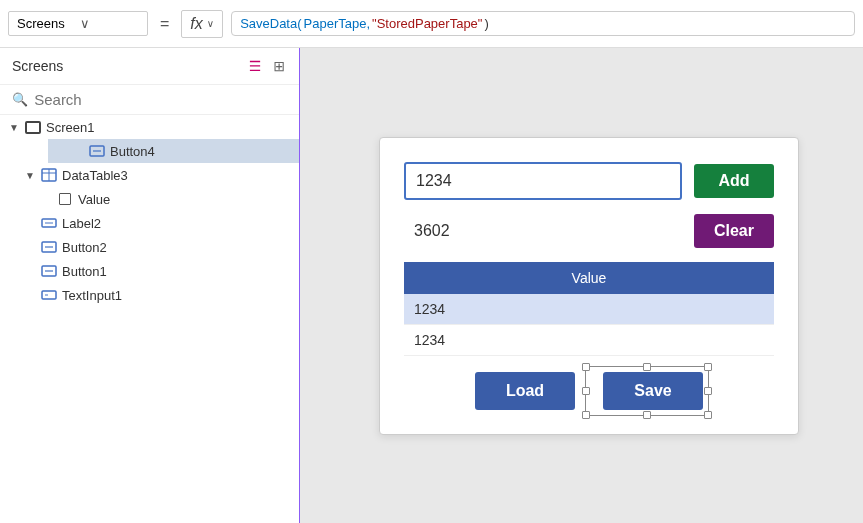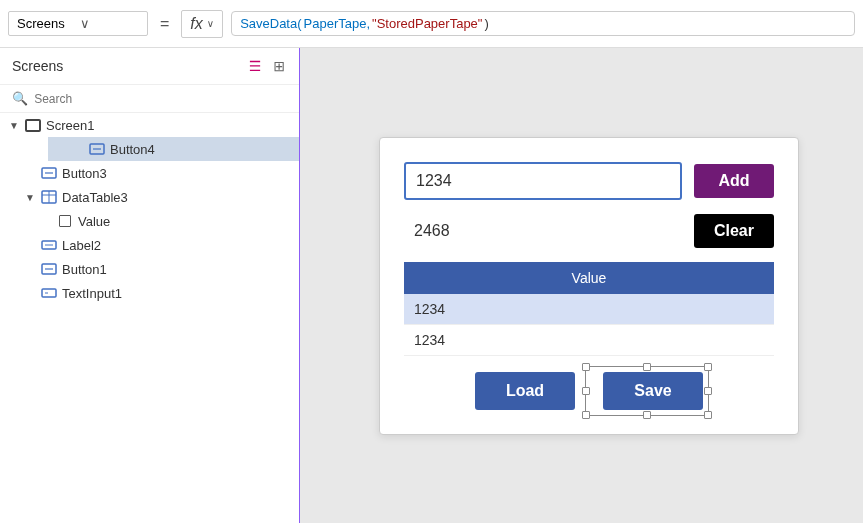--- a/index.html
+++ b/index.html
@@ -38,21 +38,21 @@
     .sidebar-header {
       display: flex; align-items: center; justify-content: space-between; padding: 8px 12px; border-bottom: 1px solid #eee;
     }
     .sidebar-title { font-size: 14px; font-weight: 500; color: #333; }
     .sidebar-icons { display: flex; gap: 8px; }
     .sidebar-icon-btn { cursor: pointer; color: #666; font-size: 14px; padding: 2px; }
     .sidebar-search {
       display: flex; align-items: center; padding: 6px 12px; border-bottom: 1px solid #eee; gap: 6px;
     }
     .search-icon { color: #888; font-size: 13px; }
-    .search-input { border: none; outline: none; font-size: 12px; color: #555; flex: 1; background: transparent; }
+    .search-input { border: none; outline: none; font-size: 15px; color: #555; flex: 1; background: transparent; }
     .tree-area { flex: 1; overflow-y: auto; }
     .tree-item {
       display: flex; align-items: center; padding: 3px 12px; cursor: pointer; gap: 4px; user-select: none;
     }
     .tree-item.selected { background: #cdd9e8; margin-left: 48px; }
     .tree-item.level-0 { padding-left: 8px; }
     .tree-item.level-1 { padding-left: 24px; }
     .tree-item.level-2 { padding-left: 40px; }
     .expand-arrow { font-size: 10px; color: #555; width: 12px; text-align: center; }
     .item-icon { width: 18px; height: 18px; display: inline-flex; align-items: center; justify-content: center; flex-shrink: 0; }
@@ -70,25 +70,25 @@
     .app-frame {
       background: #ffffff; border: 1px solid #ccc; border-radius: 4px; width: 420px; padding: 24px; box-shadow: 0 2px 8px rgba(0,0,0,0.1);
     }
 
     
     .row { display: flex; align-items: center; gap: 12px; margin-bottom: 14px; }
     .text-input-field {
       flex: 1; border: 2px solid #4472c4; border-radius: 3px; padding: 8px 10px; font-size: 16px; color: #333; outline: none;
     }
     .btn-add {
-      background: #701a75; color: #fff; border: none; border-radius: 3px; padding: 8px 20px; font-size: 16px; font-weight: bold; cursor: pointer; min-width: 80px;
+      background: #15803d; color: #fff; border: none; border-radius: 3px; padding: 8px 20px; font-size: 16px; font-weight: bold; cursor: pointer; min-width: 80px;
     }
     .value-text { flex: 1; font-size: 16px; color: #333; padding: 4px 10px; }
     .btn-clear {
-      background: #000000; color: #fff; border: none; border-radius: 3px; padding: 8px 20px; font-size: 16px; font-weight: bold; cursor: pointer; min-width: 80px;
+      background: #701a75; color: #fff; border: none; border-radius: 3px; padding: 8px 20px; font-size: 16px; font-weight: bold; cursor: pointer; min-width: 80px;
     }
 
     
     .data-table { width: 100%; border-collapse: collapse; margin-bottom: 16px; }
     .data-table th {
       background: #3a5da8; color: #fff; text-align: center; padding: 8px; font-size: 14px; font-weight: normal;
     }
     .data-table td {
       padding: 7px 10px; font-size: 14px; color: #333; border-bottom: 1px solid #eee;
     }
@@ -171,30 +171,20 @@
         <span class="expand-arrow"></span>
         <span class="item-icon">
           <svg width="16" height="14" viewBox="0 0 16 14">
               <rect x="1" y="2" width="14" height="10" rx="1" fill="none" stroke="#4472c4" stroke-width="1.5"></rect>
               <line x1="4" y1="7" x2="12" y2="7" stroke="#4472c4" stroke-width="1.2"></line>
             </svg>
         </span>
         <span class="item-label">Button4</span>
       </div>
 
-      <div class="tree-item level-1">
-        <span class="expand-arrow"></span>
-        <span class="item-icon">
-          <svg width="16" height="14" viewBox="0 0 16 14">
-              <rect x="1" y="2" width="14" height="10" rx="1" fill="none" stroke="#4472c4" stroke-width="1.5"></rect>
-              <line x1="4" y1="7" x2="12" y2="7" stroke="#4472c4" stroke-width="1.2"></line>
-            </svg>
-        </span>
-        <span class="item-label">Button3</span>
-      </div>
 
       <div class="tree-item level-1">
         <span class="expand-arrow">▼</span>
         <span class="item-icon">
           <svg width="16" height="14" viewBox="0 0 16 14">
               <rect x="1" y="1" width="14" height="12" rx="1" fill="none" stroke="#4472c4" stroke-width="1.5"></rect>
               <line x1="1" y1="5" x2="15" y2="5" stroke="#4472c4" stroke-width="1"></line>
               <line x1="8" y1="1" x2="8" y2="13" stroke="#4472c4" stroke-width="1"></line>
             </svg>
         </span>
@@ -213,20 +203,30 @@
         <span class="expand-arrow"></span>
         <span class="item-icon">
           <svg width="16" height="14" viewBox="0 0 16 14">
               <rect x="1" y="3" width="14" height="8" rx="1" fill="none" stroke="#4472c4" stroke-width="1.5"></rect>
               <line x1="4" y1="7" x2="12" y2="7" stroke="#4472c4" stroke-width="1"></line>
             </svg>
         </span>
         <span class="item-label">Label2</span>
       </div>
 
+      <div class="tree-item level-1">
+        <span class="expand-arrow"></span>
+        <span class="item-icon">
+          <svg width="16" height="14" viewBox="0 0 16 14">
+              <rect x="1" y="2" width="14" height="10" rx="1" fill="none" stroke="#4472c4" stroke-width="1.5"></rect>
+              <line x1="4" y1="7" x2="12" y2="7" stroke="#4472c4" stroke-width="1.2"></line>
+            </svg>
+        </span>
+        <span class="item-label">Button2</span>
+      </div>
 
       <div class="tree-item level-1">
         <span class="expand-arrow"></span>
         <span class="item-icon">
           <svg width="16" height="14" viewBox="0 0 16 14">
               <rect x="1" y="2" width="14" height="10" rx="1" fill="none" stroke="#4472c4" stroke-width="1.5"></rect>
               <line x1="4" y1="7" x2="12" y2="7" stroke="#4472c4" stroke-width="1.2"></line>
             </svg>
         </span>
         <span class="item-label">Button1</span>
@@ -248,21 +248,21 @@
 
   <div class="canvas-area">
     <div class="app-frame">
 
       <div class="row">
         <input class="text-input-field" type="text" value="1234" style="">
         <button class="btn-add">Add</button>
       </div>
 
       <div class="row">
-        <span class="value-text">2468</span>
+        <span class="value-text">3602</span>
         <button class="btn-clear">Clear</button>
       </div>
 
       <table class="data-table">
         <thead>
           <tr>
             <th>Value</th>
           </tr>
         </thead>
         <tbody id="table-body">

